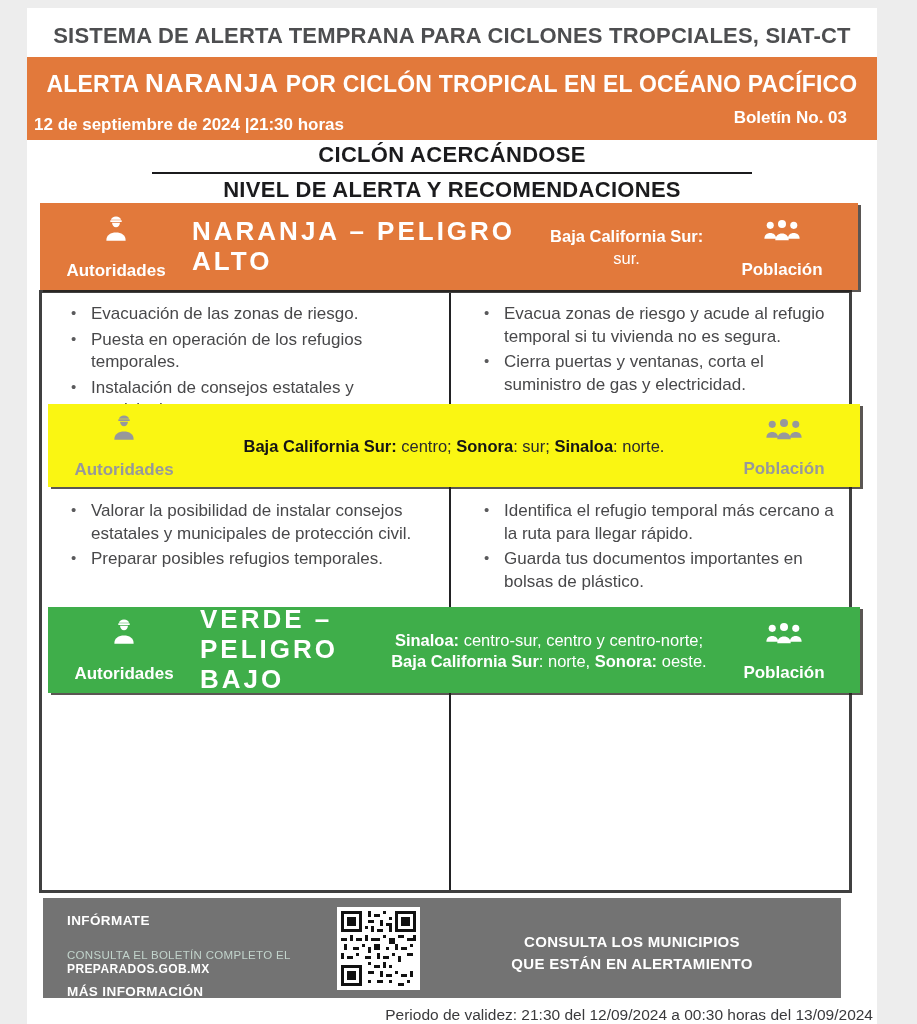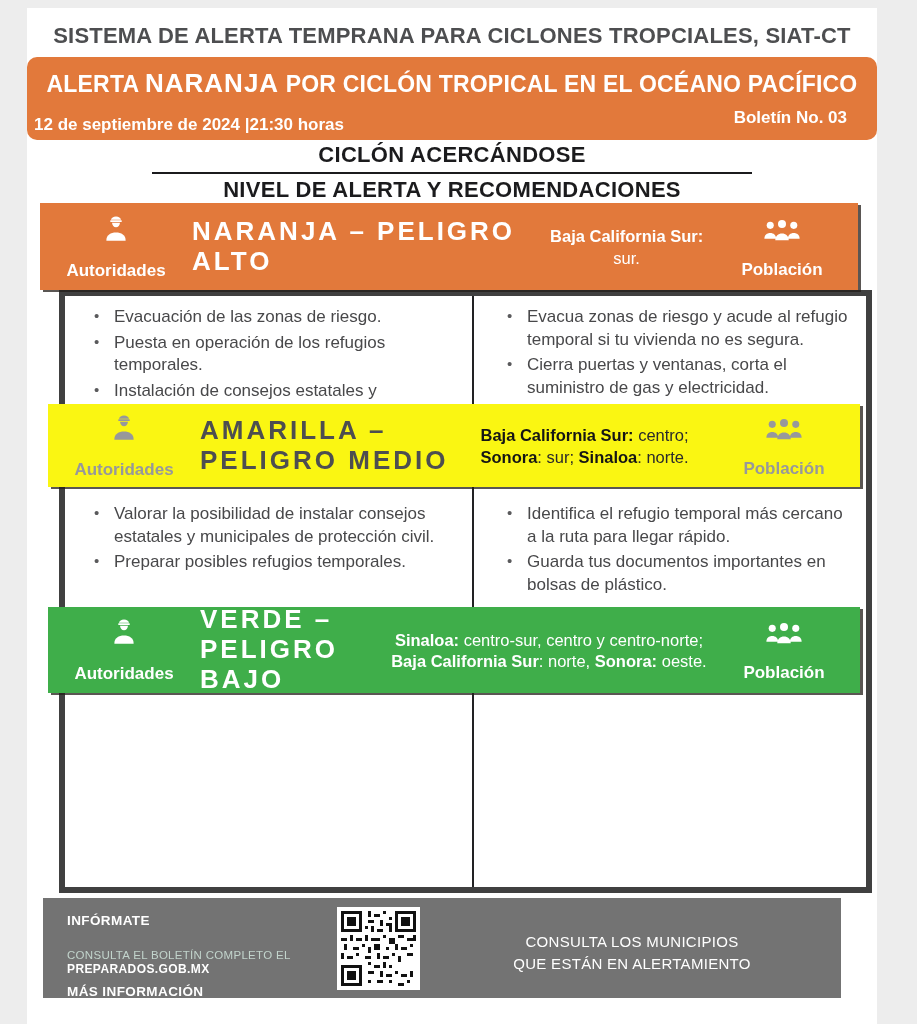--- a/index.html
+++ b/index.html
@@ -12,38 +12,38 @@
   
   .doc-title {
     padding-top:15px; text-align:center;
     font-size:22px; font-weight:700; letter-spacing:0.2px;
     color:#4d4e50;
   }
 
   
   .banner {
     position:absolute; left:0; top:49px; width:850px; height:83px;
-    background:#e2793b; color:#fff;border-radius:10px;
+    background:#e2793b; color:#fff;
   }
   .banner-line { text-align:center; padding-top:11px; font-weight:700; font-size:23px; letter-spacing:0.2px; }
   .banner-line .lvl { font-weight:900; font-size:26px; letter-spacing:1px; }
   .banner-date { position:absolute; left:7px; bottom:5px; font-size:17px; font-weight:700; }
   .banner-bulletin { position:absolute; right:30px; bottom:12px; font-size:17px; font-weight:700; }
 
   
   .h-block { position:absolute; left:0; top:134px; width:850px; text-align:center; color:#1b1b1d; }
   .h1, .h2 { font-size:22px; font-weight:800; letter-spacing:0.3px; }
   .rule { height:2px; background:#1b1b1d; margin:4px auto 3px auto; }
   .rule1 { width:600px; }
   .rule2 { width:690px; margin-top:5px; }
 
   
   .rec-table {
-    position:absolute; left:32px; top:282px; width:813px; height:603px;
-    border:6px solid #404040; background:#fff;
+    position:absolute; left:12px; top:282px; width:813px; height:603px;
+    border:3px solid #404040; background:#fff;
   }
   .rec-divider { position:absolute; left:407px; top:0; width:2px; height:100%; background:#222224; }
   .rec-row { position:absolute; left:0; width:100%; display:flex; }
   .rec-row.r0 { top:10px; }
   .rec-row.r1 { top:207px; }
   .rec-row.r2 { top:415px; }
   .cell { }
   .cell-left  { width:407px; padding:0 36px 0 20px; }
   .cell-right { flex:1; padding:0 12px 0 26px; }
   ul.rec-list { list-style:none; }
@@ -90,21 +90,21 @@
   .f-site  { font-size:12px; font-weight:800; letter-spacing:0.4px; }
   .f-gap { height:7px; }
   .f-smn  { font-size:11.5px; font-weight:800; letter-spacing:0.3px; }
   .qr-box {
     position:absolute; left:294px; top:9px; width:83px; height:83px;
     background:#fff; padding:4px;
   }
   .qr-box svg { width:100%; height:100%; display:block; }
   .f-municipios {
     position:absolute; left:430px; right:50px; top:33px;
-    text-align:center; font-size:15px; font-weight:400; letter-spacing:0.3px; line-height:1.45;
+    text-align:center; font-size:15px; font-weight:700; letter-spacing:0.3px; line-height:1.45;
   }
 
   
   .validity {
     position:absolute; right:4px; top:998px;
     font-size:15.5px; color:#3a3a3c; font-weight:400;
   }
 </style>
 </head>
 <body>
@@ -198,21 +198,20 @@
       <div class="side">
         <svg class="icon-auth" viewBox="0 0 24 24" fill="currentColor">
           <path d="M12 2.6c-2 0-3.5 1-3.8 2.5h7.6C15.5 3.6 14 2.6 12 2.6z"></path>
           <rect x="7.6" y="5.5" width="8.8" height="1.2" rx="0.6"></rect>
           <path d="M9 7.3h6c-.2 2-1.3 3.4-3 3.4s-2.8-1.4-3-3.4z"></path>
           <path d="M4.8 20.2c0-3.6 3.2-5.6 7.2-5.6s7.2 2 7.2 5.6v.6H4.8z"></path>
         </svg>
         <div class="side-label">Autoridades</div>
       </div>
       <div class="center">
-        <div class="band-title">AMARILLA – PELIGRO MEDIO</div>
         <div class="zones">
           <span class="z-b">Baja California Sur:</span><span class="z-n"> centro; </span><span class="z-b">Sonora</span><span class="z-n">: sur; </span><span class="z-b">Sinaloa</span><span class="z-n">: norte.</span>
         </div>
       </div>
       <div class="side">
         <svg class="icon-pop" viewBox="0 0 34 22" fill="currentColor">
           <circle cx="7" cy="6.2" r="3"></circle>
           <path d="M2 17.6c0-3.1 2.2-4.9 5-4.9s5 1.8 5 4.9z"></path>
           <circle cx="27" cy="6.2" r="3"></circle>
           <path d="M22 17.6c0-3.1 2.2-4.9 5-4.9s5 1.8 5 4.9z"></path>
@@ -289,15 +288,16 @@
                      M9 23h1v1H9z M12 23h2v1h-2z M16 23h1v1h-1z M19 24h2v1h-2z M22 23h1v1h-1z"></path>
           </g>
         </svg>
       </div>
       <div class="f-municipios">
         <div>CONSULTA LOS MUNICIPIOS</div>
         <div>QUE ESTÁN EN ALERTAMIENTO</div>
       </div>
     </div>
 
+    <div class="validity">Periodo de validez: 21:30 del 12/09/2024 a 00:30 horas del 13/09/2024</div>
 
   </div>
 </div>
 
 </body></html>

